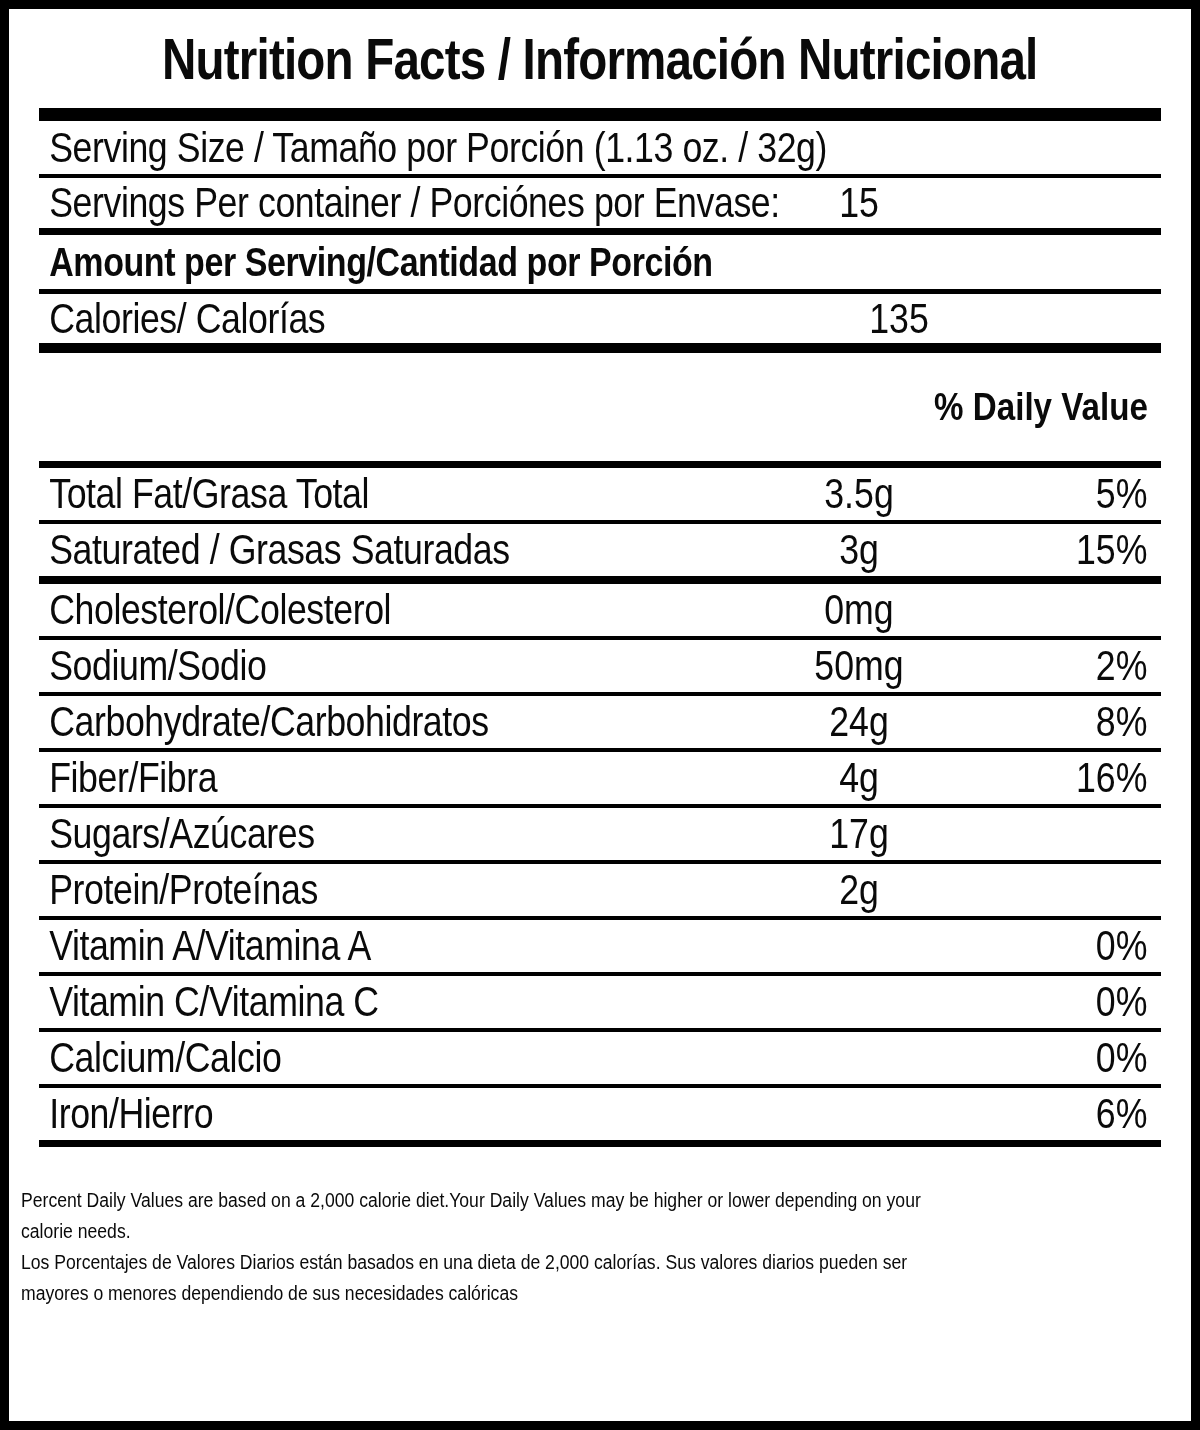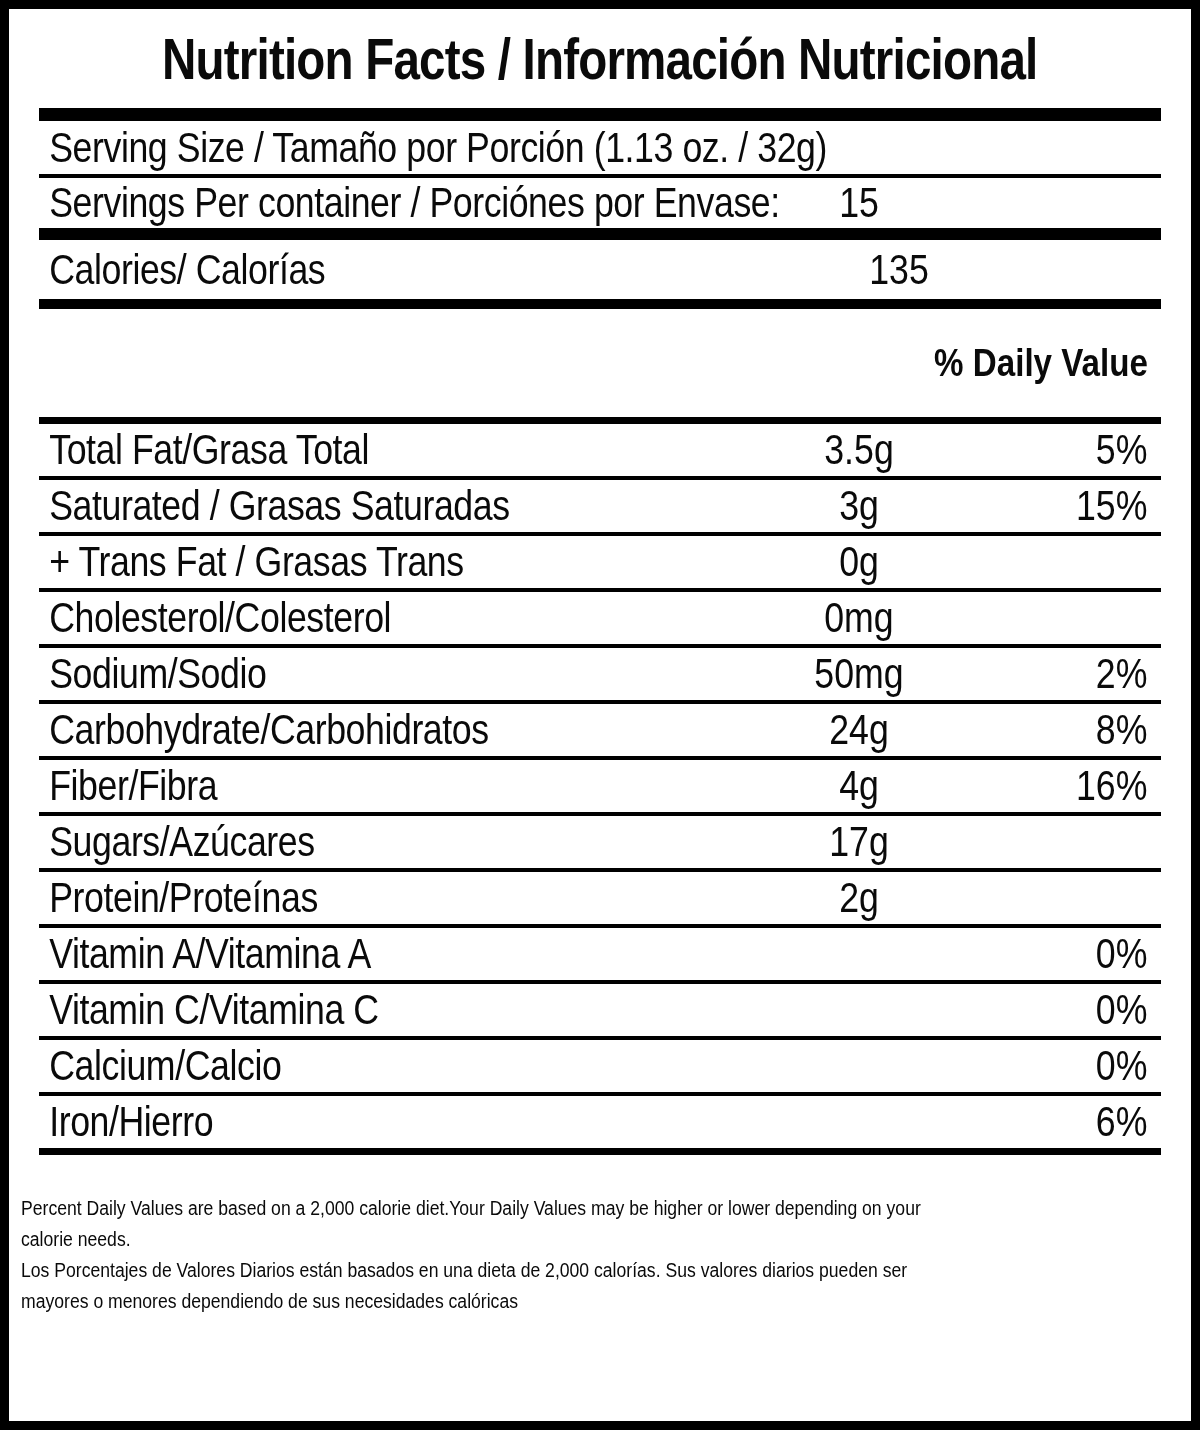--- a/index.html
+++ b/index.html
@@ -10,21 +10,21 @@
   .rules{margin:0 30px;}
   .rule{background:#000;height:4px;}
   .rule.m5{height:5px}
   .rule.m6{height:6px}
   .rule.t7{height:7px}
   .bar{background:#000;height:13px;}
   .row{position:relative;display:flex;align-items:center;font-size:42px;}
   .row.h55{height:53px}
   .row.h50{height:50px}
   .row.h54{height:54px}
-  .row.h59{height:59px}
+  .row.h59{height:49px}
   .row.h52{height:52px}
   .lbl{padding-left:12px;display:inline-block;transform:scaleX(.85);transform-origin:0 50%;white-space:nowrap;letter-spacing:-0.5px;}
   .bold .lbl{font-weight:bold;font-size:40px;}
   .amount{position:absolute;left:660px;width:320px;text-align:center;transform:scaleX(.85);transform-origin:50% 50%;white-space:nowrap;}
   .dv{position:absolute;right:0;width:280px;box-sizing:border-box;text-align:right;padding-right:16px;transform:scaleX(.85);transform-origin:100% 50%;white-space:nowrap;}
   .dvh-block{height:108px;display:flex;flex-direction:column;justify-content:center;gap:20px;}
   .dvh{text-align:right;font-weight:bold;font-size:39px;}
   .dvh span{display:inline-block;transform:scaleX(.85);transform-origin:100% 50%;padding-right:16px;white-space:nowrap;}
   .footer{padding:38px 12px 0 12px;font-size:20px;line-height:31px;}
   .fline{white-space:nowrap;display:block;transform:scaleX(.88);transform-origin:0 50%;}
@@ -46,20 +46,23 @@
       <span class="lbl">Serving Size / Tamaño por Porción (1.13 oz. / 32g)</span>
     </div>
     <div class="rule"></div>
 
     <div class="row h50">
       <span class="lbl">Servings Per container / Porciónes por Envase:</span>
       <span class="amount">15</span>
     </div>
     <div class="rule t7"></div>
 
+    <div class="row h54 bold">
+      <span class="lbl">Amount per Serving/Cantidad por Porción</span>
+    </div>
     <div class="rule m5"></div>
 
     <div class="row h59">
       <span class="lbl">Calories/ Calorías</span>
       <span class="amount" style="left:700px">135</span>
     </div>
     <div class="rule"></div>
 
     <div class="rule m6"></div>
 
@@ -78,25 +81,20 @@
   </div>
   <div class="rule"></div>
 
   <div class="row h52">
     <span class="lbl">Saturated / Grasas Saturadas</span>
     <span class="amount">3g</span>
     <span class="dv">15%</span>
   </div>
   <div class="rule"></div>
 
-  <div class="row h52">
-    <span class="lbl">+ Trans Fat / Grasas Trans</span>
-    <span class="amount">0g</span>
-    <span class="dv"></span>
-  </div>
   <div class="rule"></div>
 
   <div class="row h52">
     <span class="lbl">Cholesterol/Colesterol</span>
     <span class="amount">0mg</span>
     <span class="dv"></span>
   </div>
   <div class="rule"></div>
 
   <div class="row h52">

